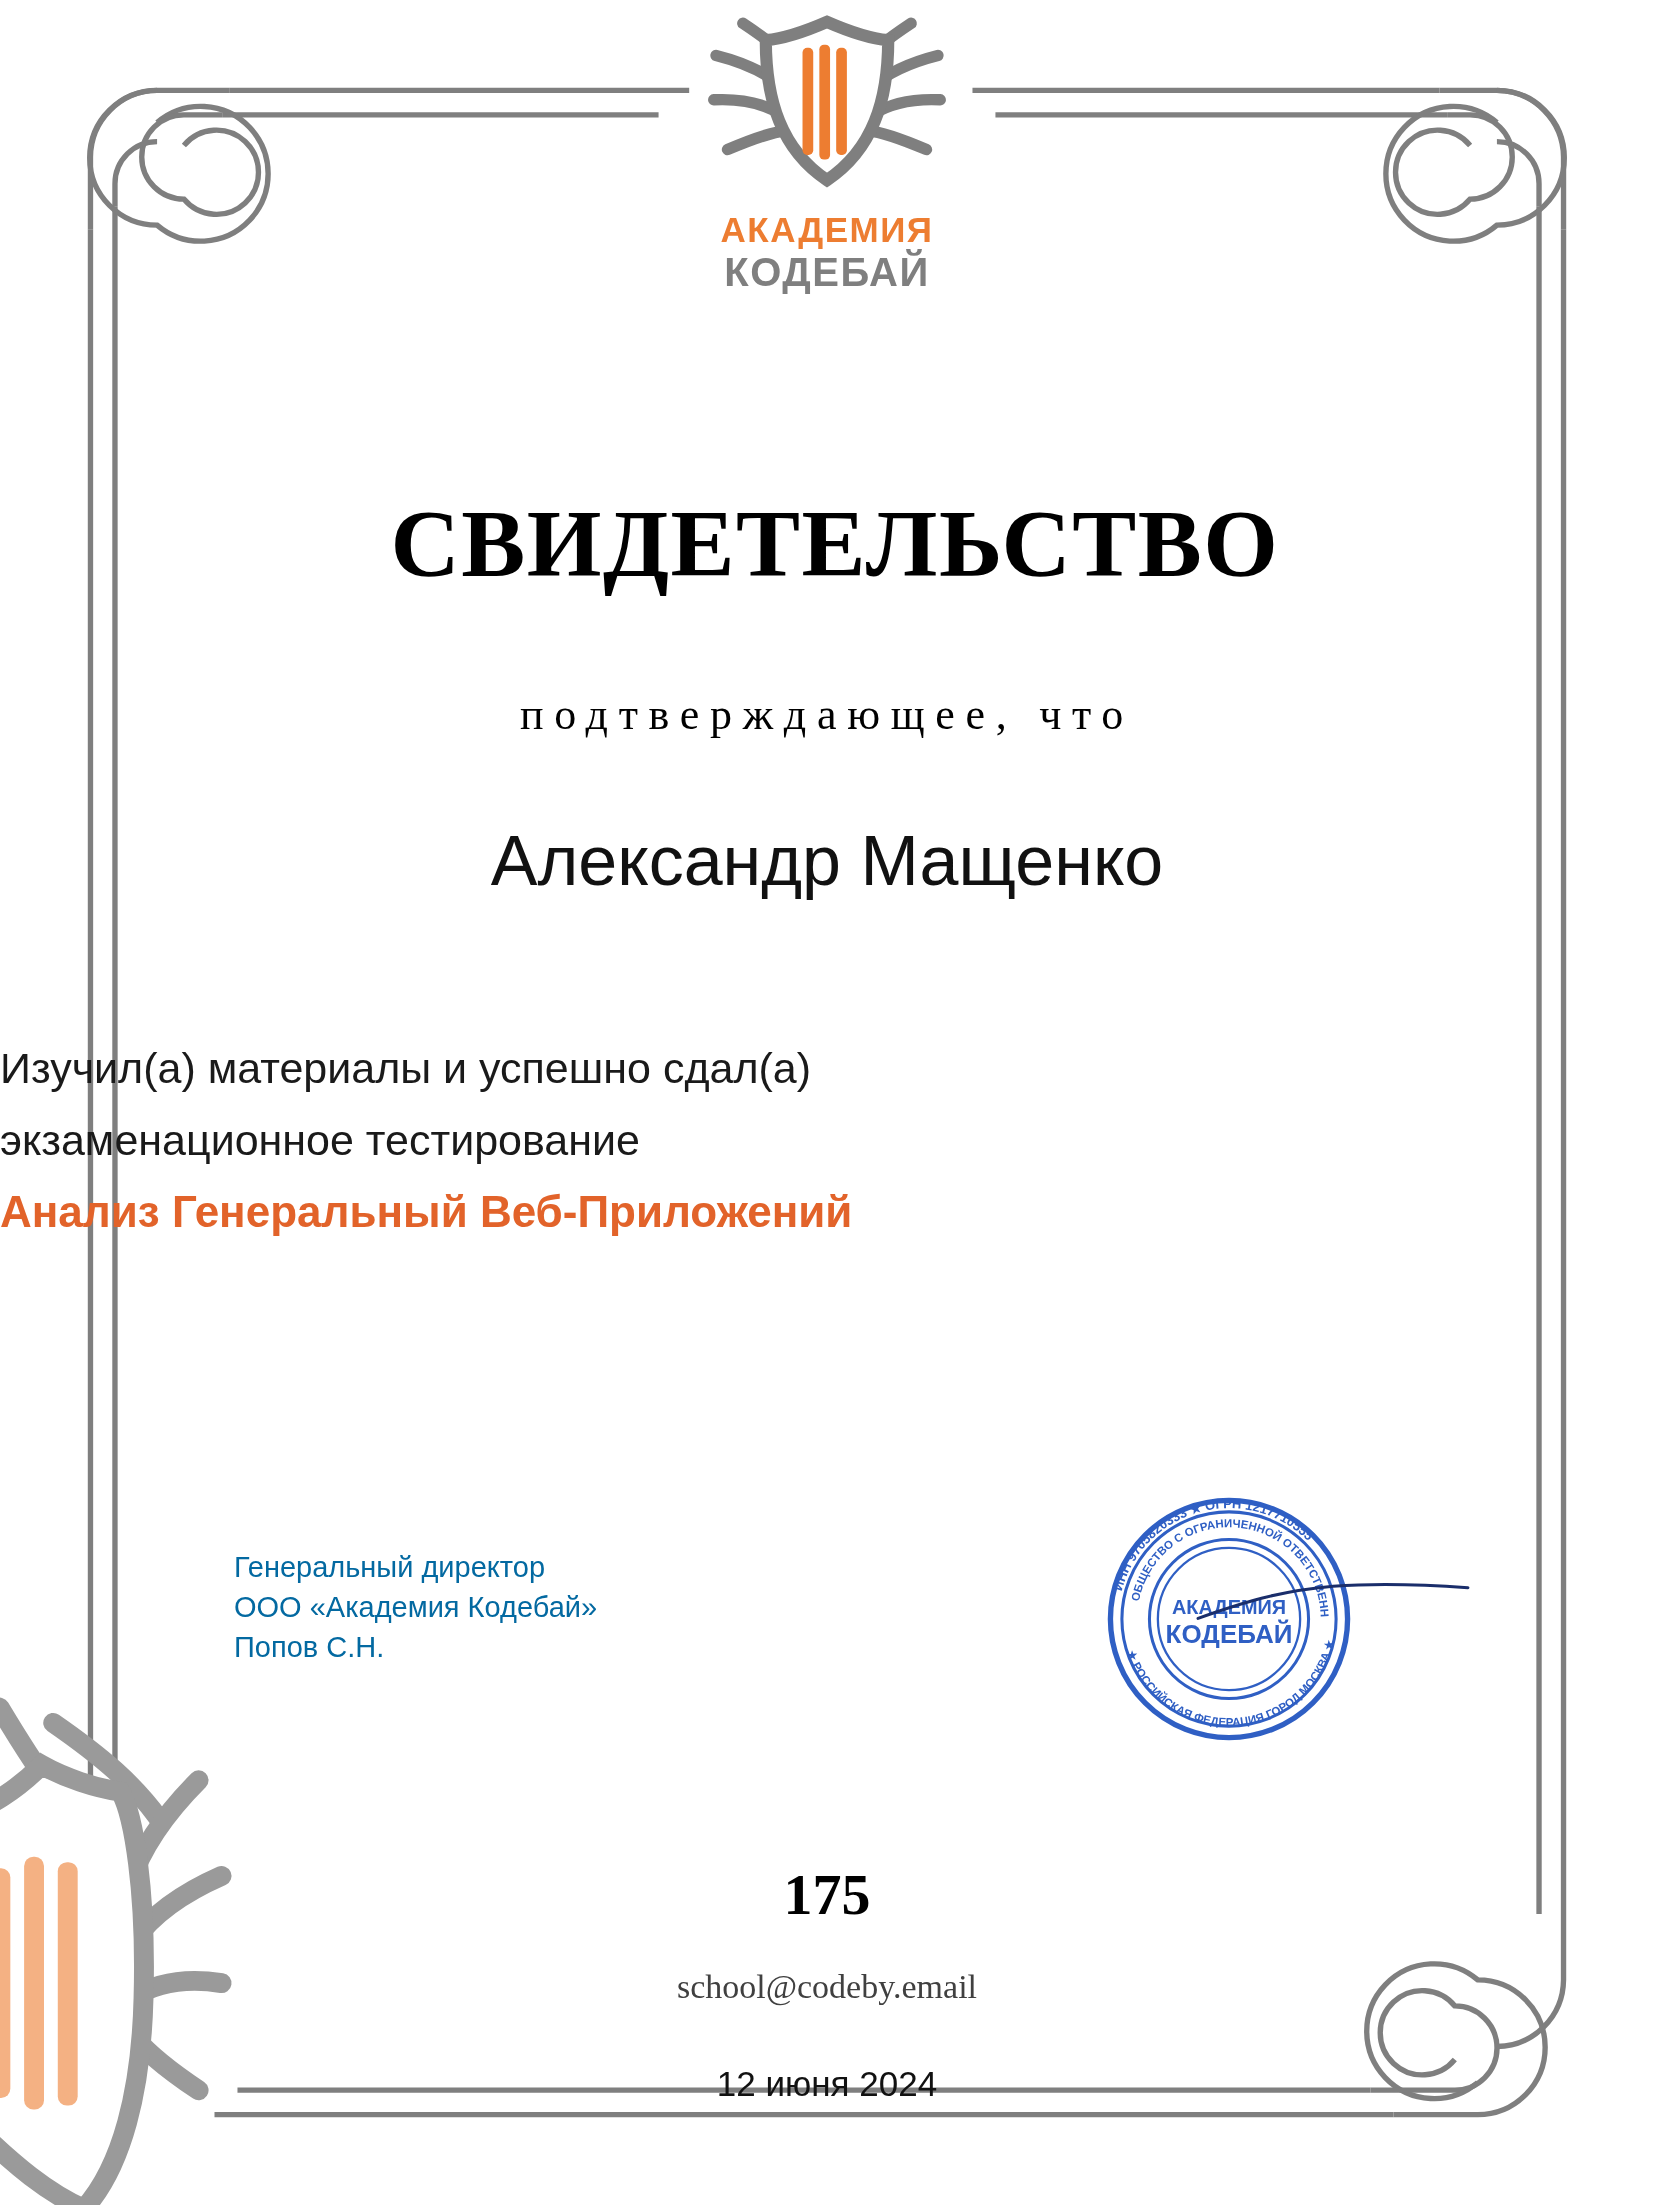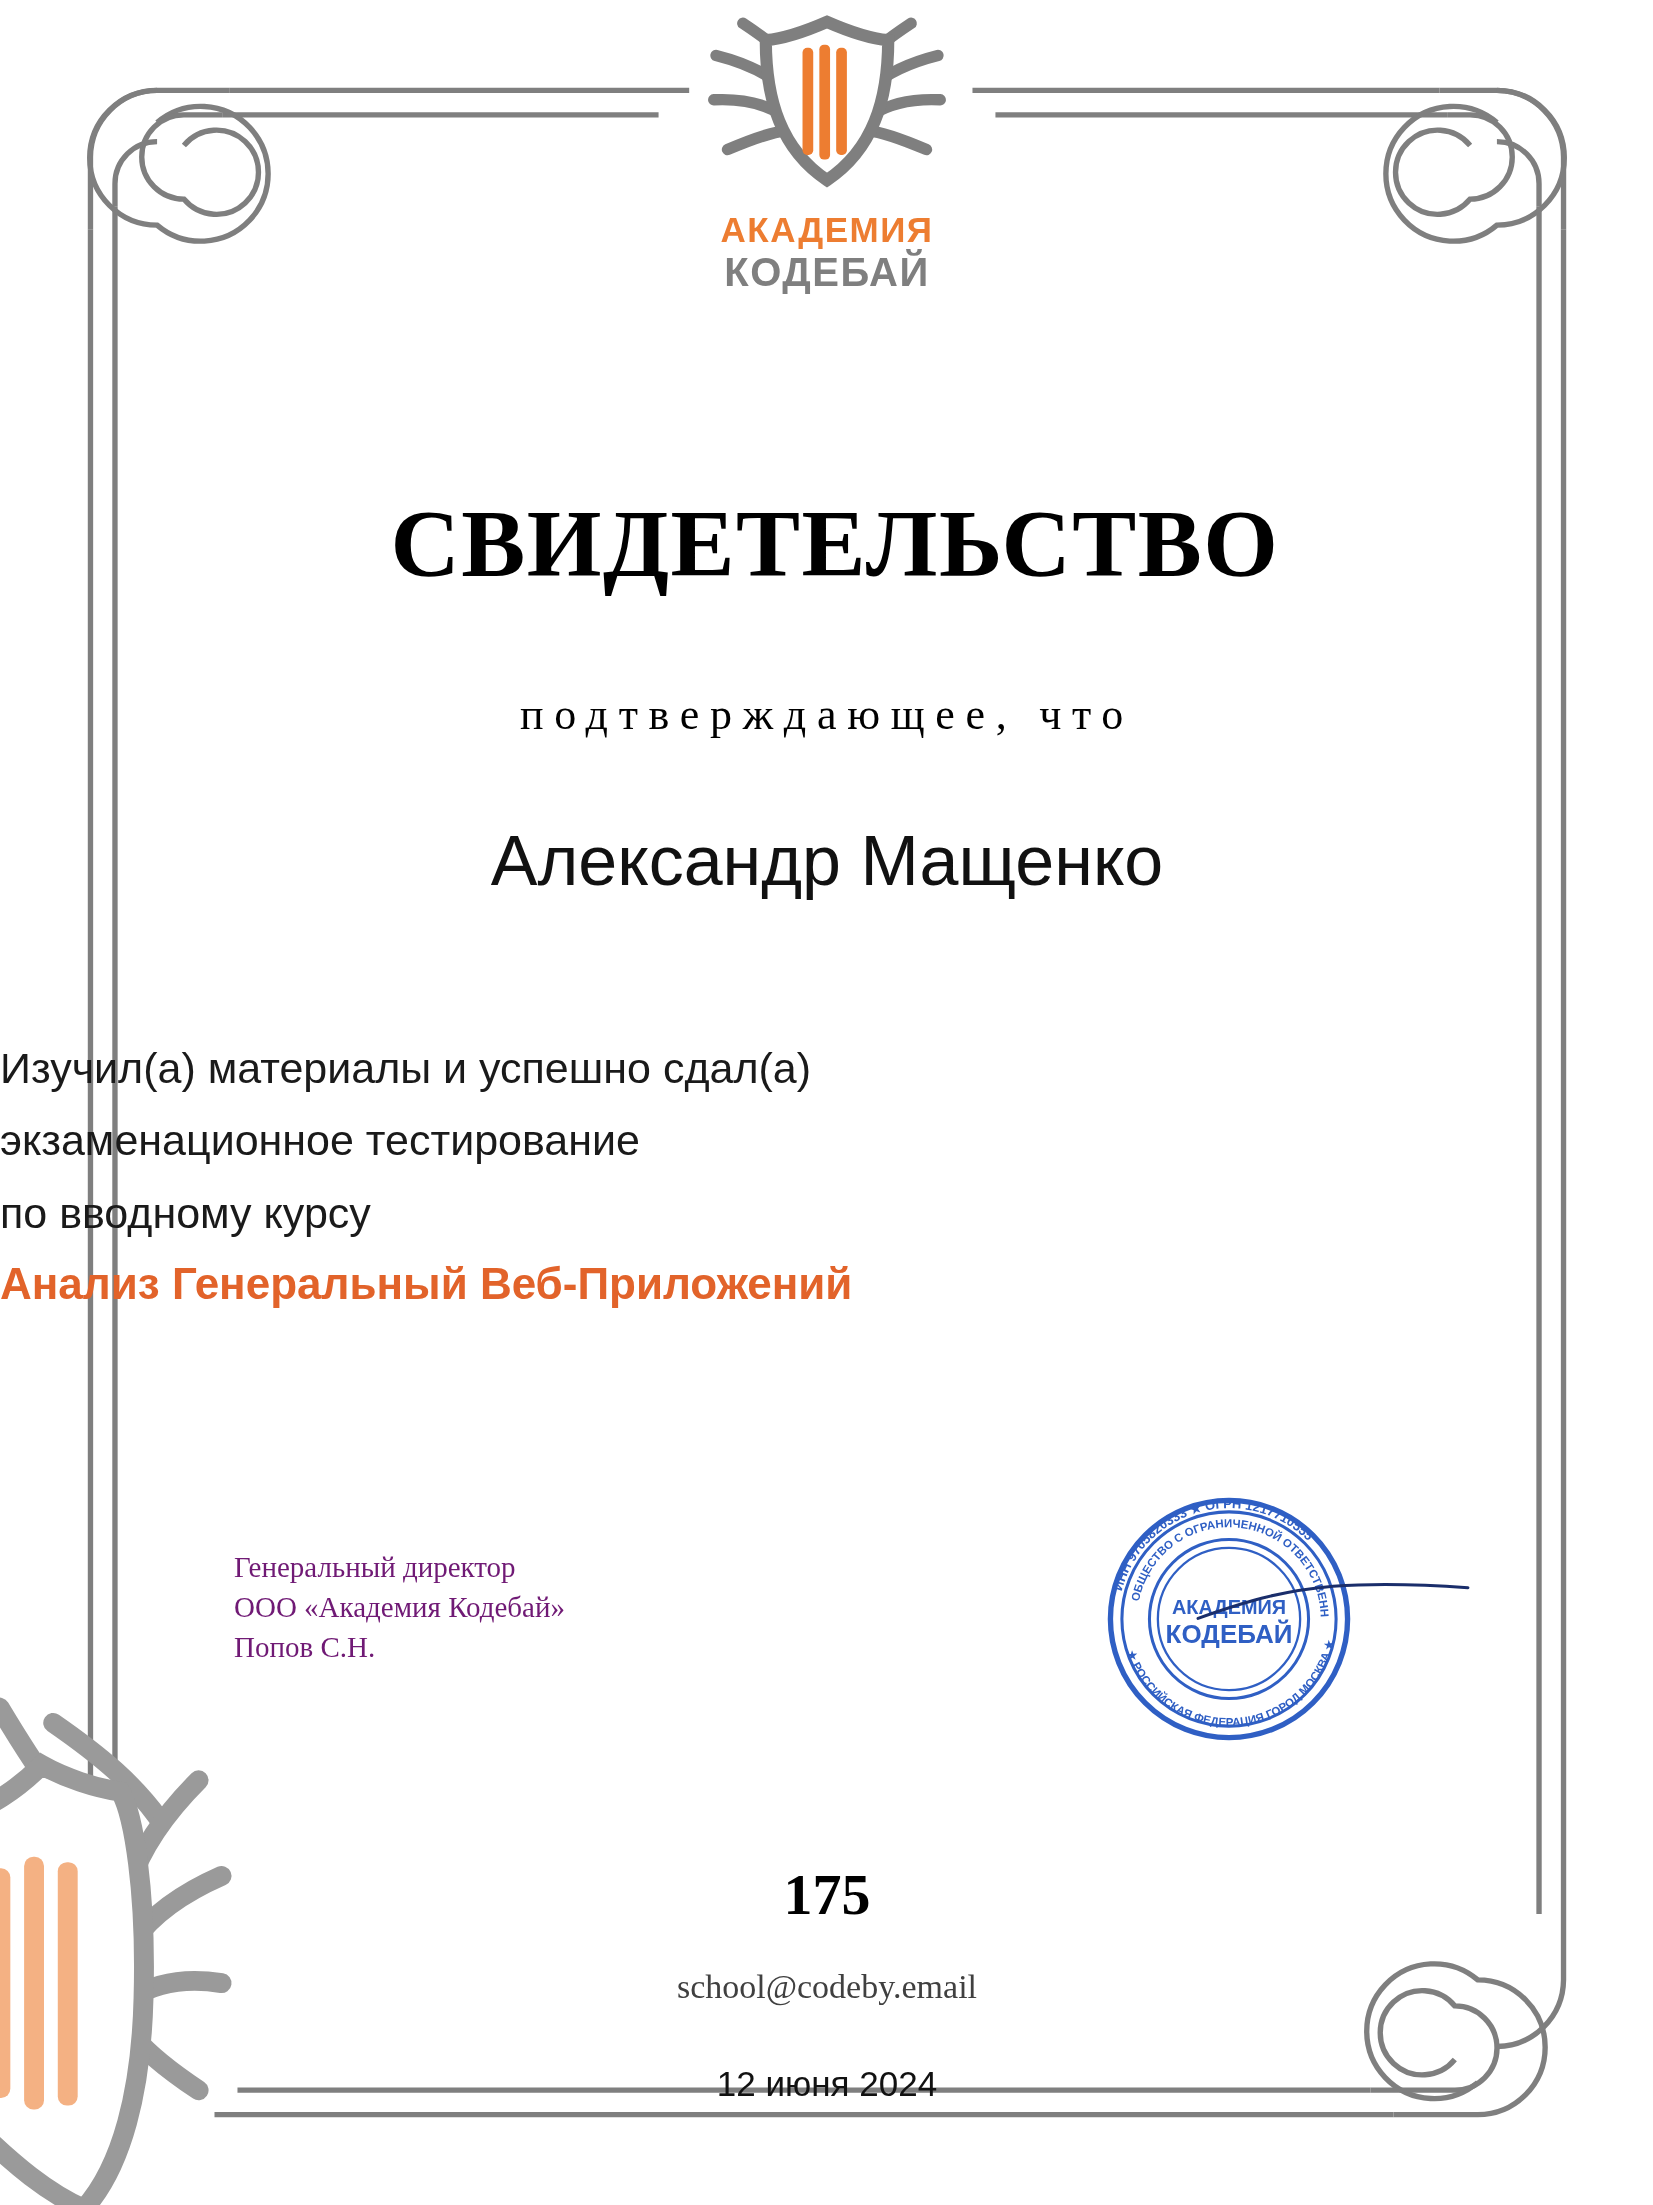--- a/index.html
+++ b/index.html
@@ -108,24 +108,24 @@
     line-height: 57px;
     color: #E2632A;
     margin-top: 7.7px;
   }
 
   
   .sign-block {
     position: absolute;
     left: 234px;
     top: 1547px;
-    font-family: Liberation Serif, serif;
+    font-family: Liberation Sans, sans-serif;
     font-size: 29px;
     line-height: 40px;
-    color: #701a75;
+    color: #0369a1;
   }
 
   
   .stamp-wrap {
     position: absolute;
     left: 1076px;
     top: 1466px;
     width: 306px;
     height: 306px;
   }
@@ -237,21 +237,20 @@
   <div class="logo-text-2">КОДЕБАЙ</div>
 </div>
 
 <div class="title">СВИДЕТЕЛЬСТВО</div>
 <div class="subtitle">подтверждающее, что</div>
 <div class="recipient">Александр Мащенко</div>
 
 <div class="body-lines">
   <div class="ln">Изучил(а) материалы и успешно сдал(а)</div>
   <div class="ln">экзаменационное тестирование</div>
-  <div class="ln">по вводному курсу</div>
   <div class="course-name">Анализ Генеральный Веб-Приложений</div>
 </div>
 
 <div class="sign-block">
   <div>Генеральный директор</div>
   <div>ООО «Академия Кодебай»</div>
   <div>Попов С.Н.</div>
 </div>
 
 <div class="stamp-wrap">

